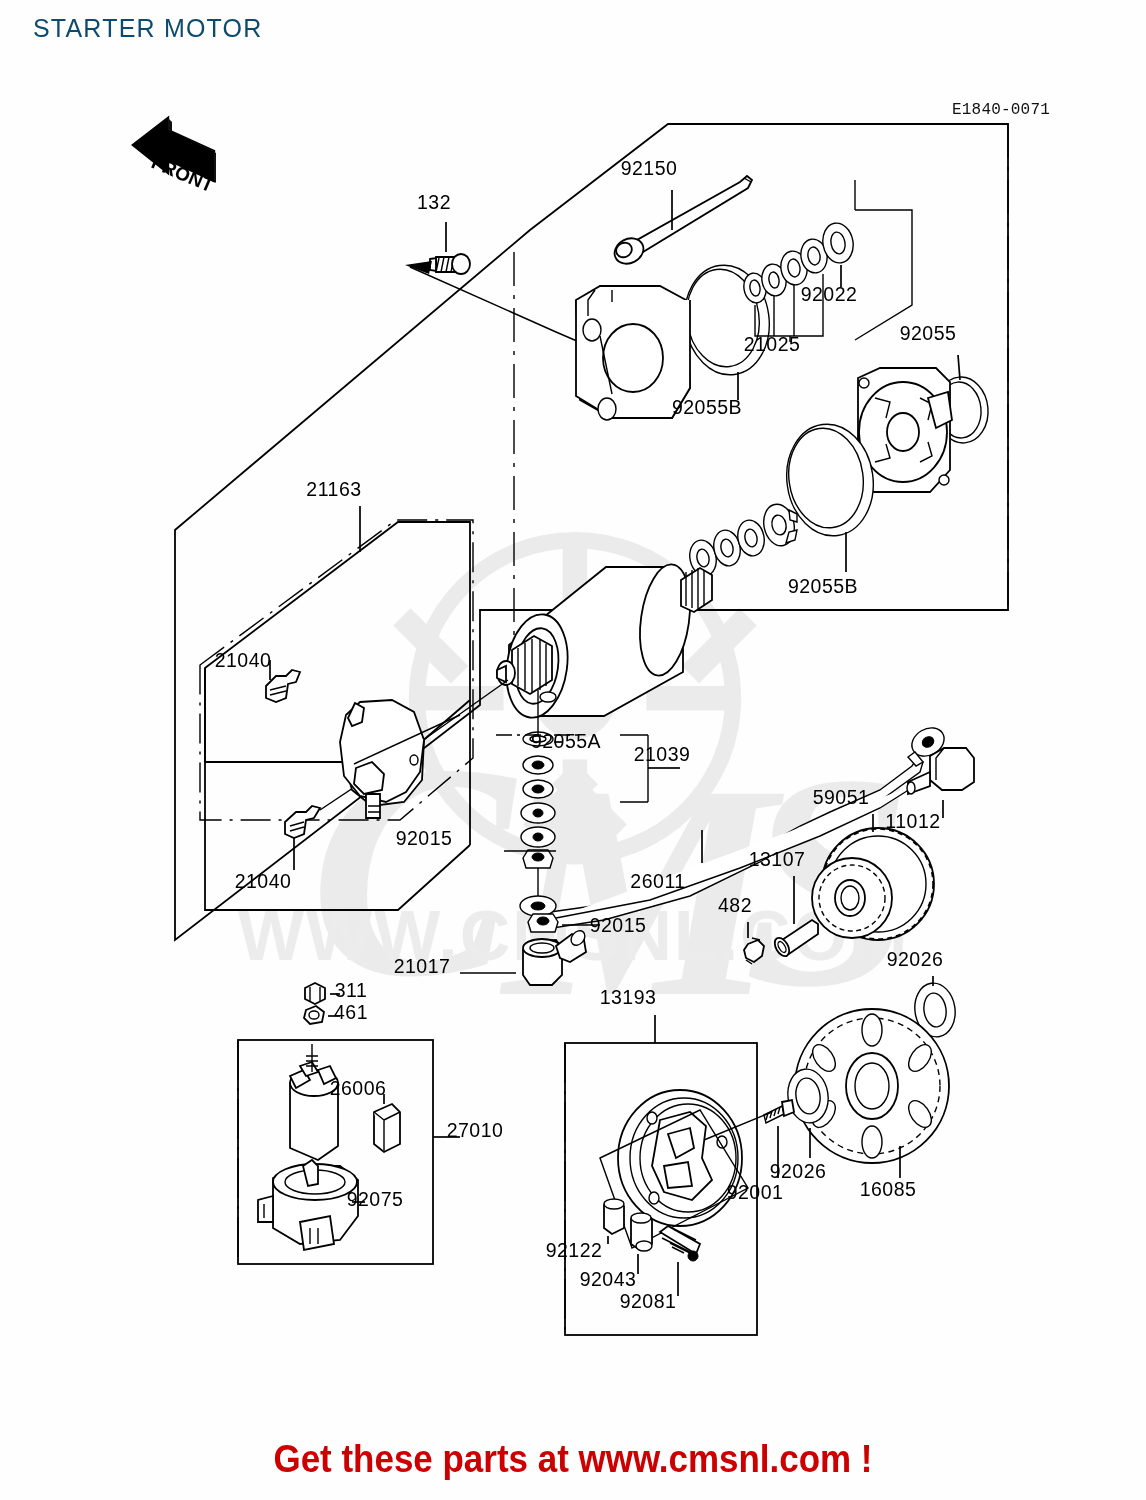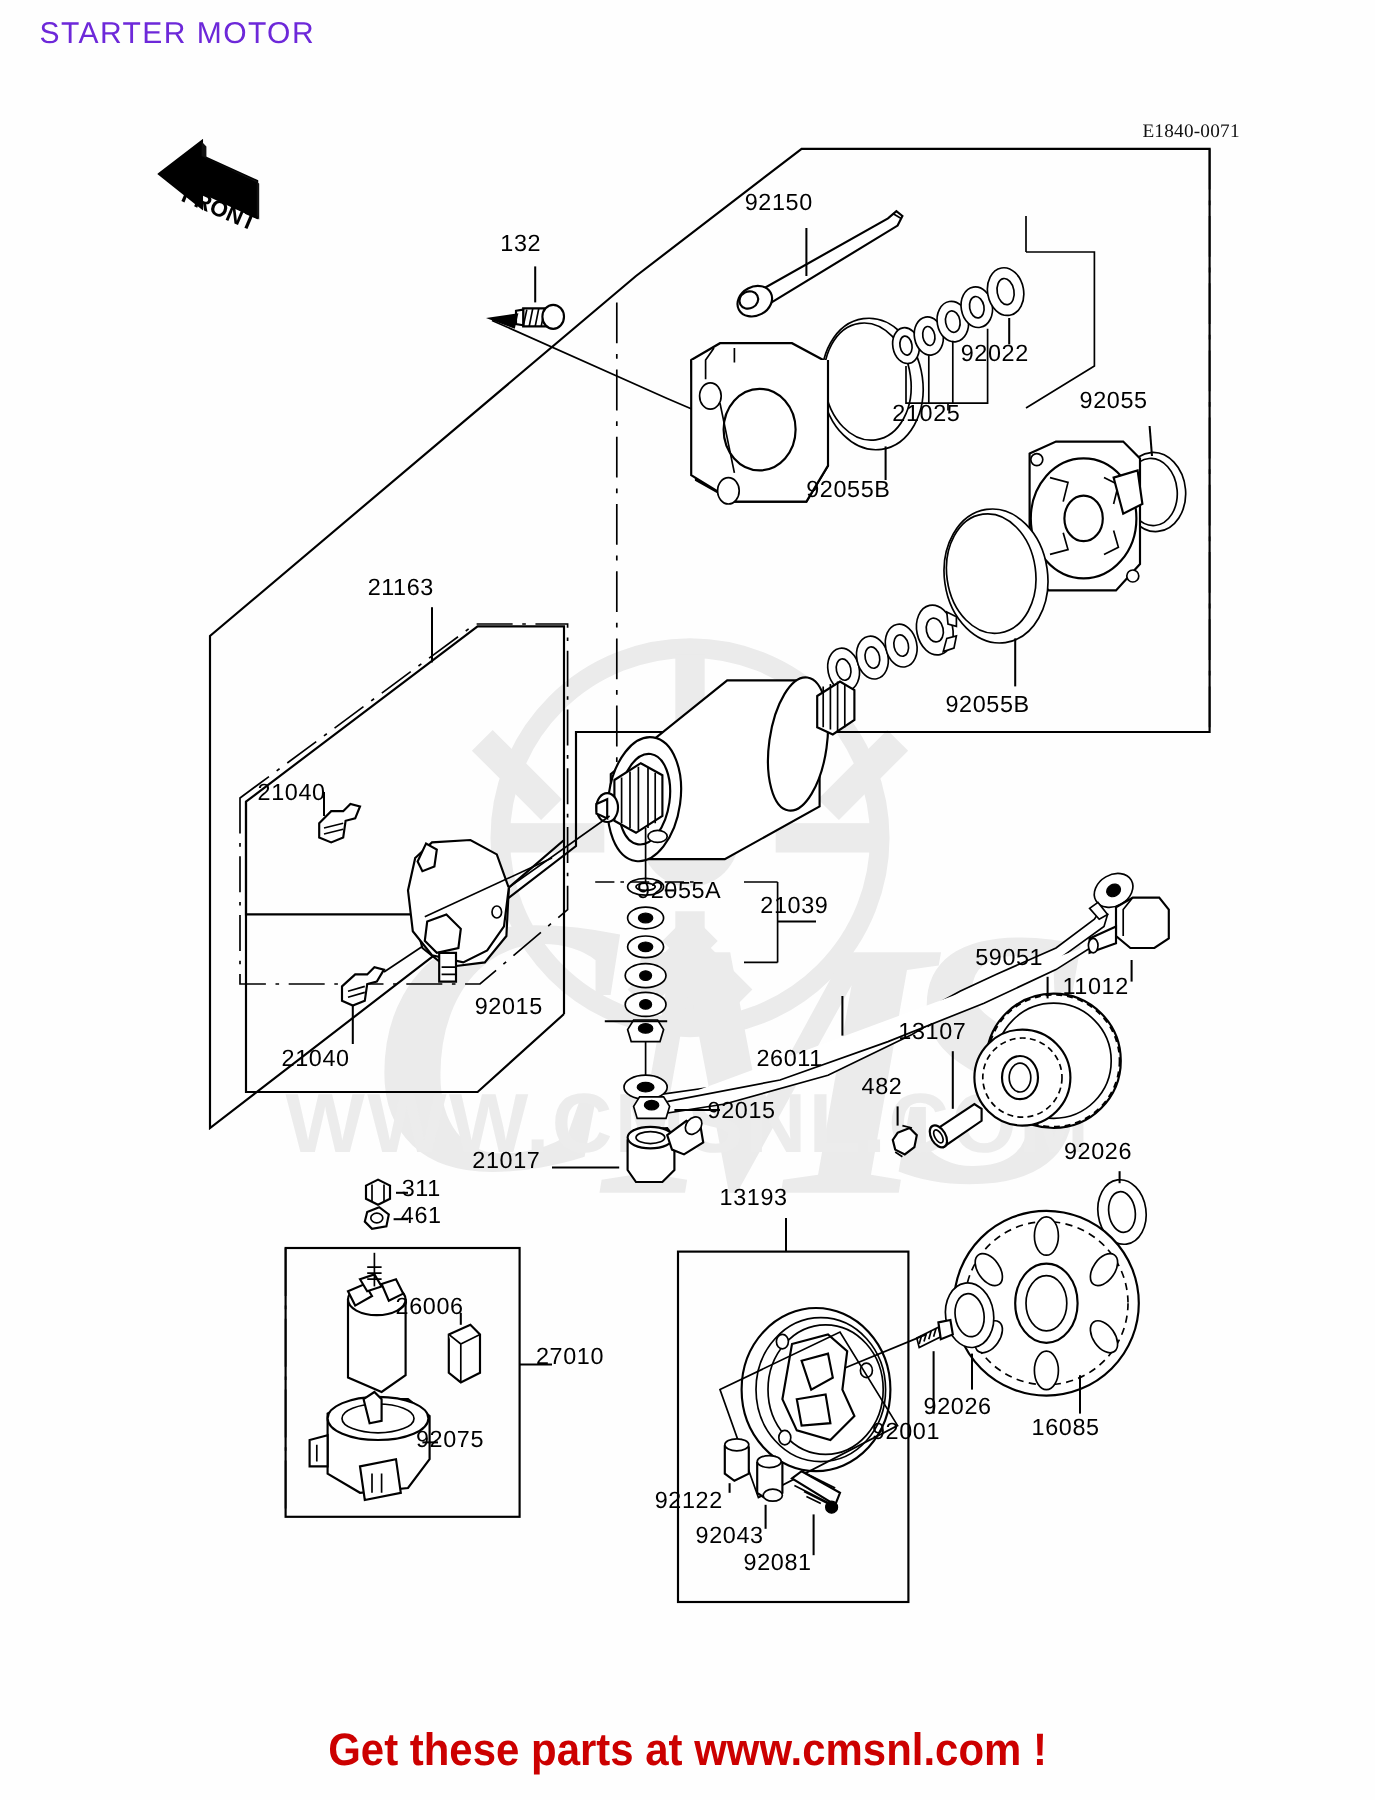--- a/index.html
+++ b/index.html
@@ -4,27 +4,27 @@
 <title>Starter Motor Parts Diagram</title>
 <style>
   html,body{margin:0;padding:0;background:#ffffff;}
   body{
     width:1146px;height:1500px;position:relative;overflow:hidden;
     font-family:"Liberation Sans", sans-serif;
     background:#fefefe;
   }
   #page-title{
     position:absolute; left:33px; top:14px;
-    font-size:25px; letter-spacing:1.2px; color:#6d28d9;
+    font-size:25px; letter-spacing:1.2px; color:#0c4a6e;
     font-family:"Liberation Sans", sans-serif; font-weight:400;
     white-space:nowrap;
   }
   #diagram-code{
     position:absolute; left:952px; top:101px;
-    font-family:Liberation Serif, serif; font-size:16px; color:#111;
+    font-family:Liberation Mono, monospace; font-size:16px; color:#111;
     letter-spacing:0.2px; white-space:nowrap;
   }
   #footer-cta{
     position:absolute; left:0; top:1438px; width:1146px; text-align:center;
     color:#cc0000; font-size:38px; font-weight:bold;
     font-family:"Liberation Sans", sans-serif;
     transform:scaleX(0.92); transform-origin:center;
     white-space:nowrap;
   }
   .svg-layer{position:absolute;left:0;top:0;width:1146px;height:1500px;}

